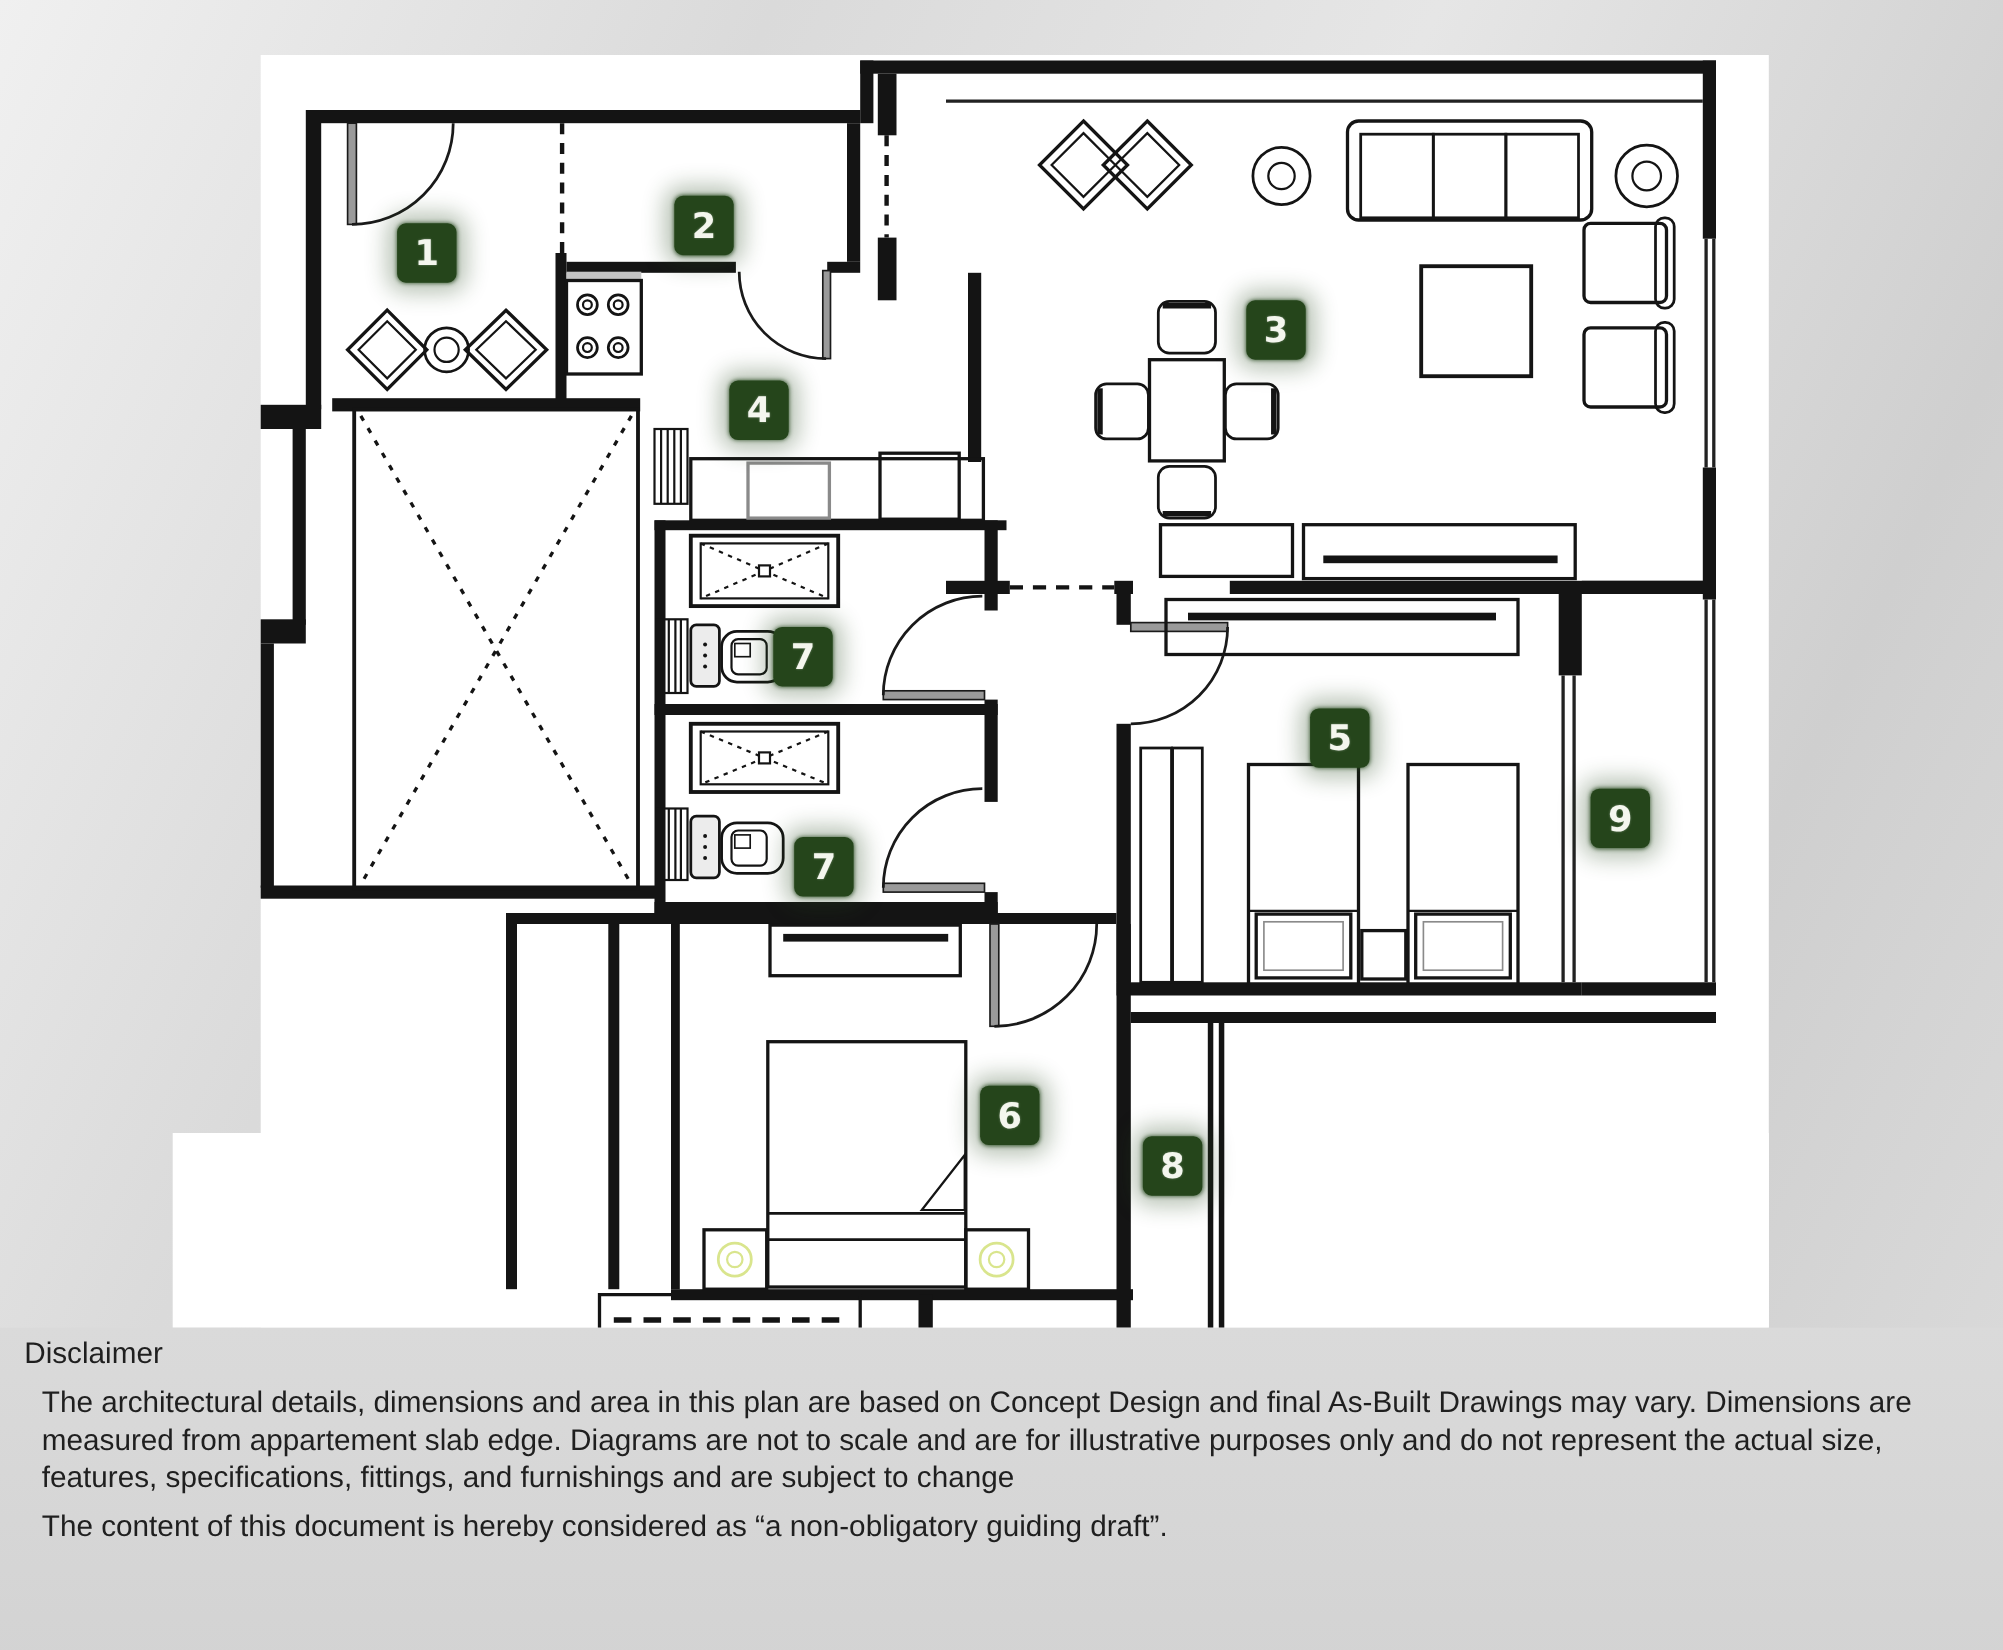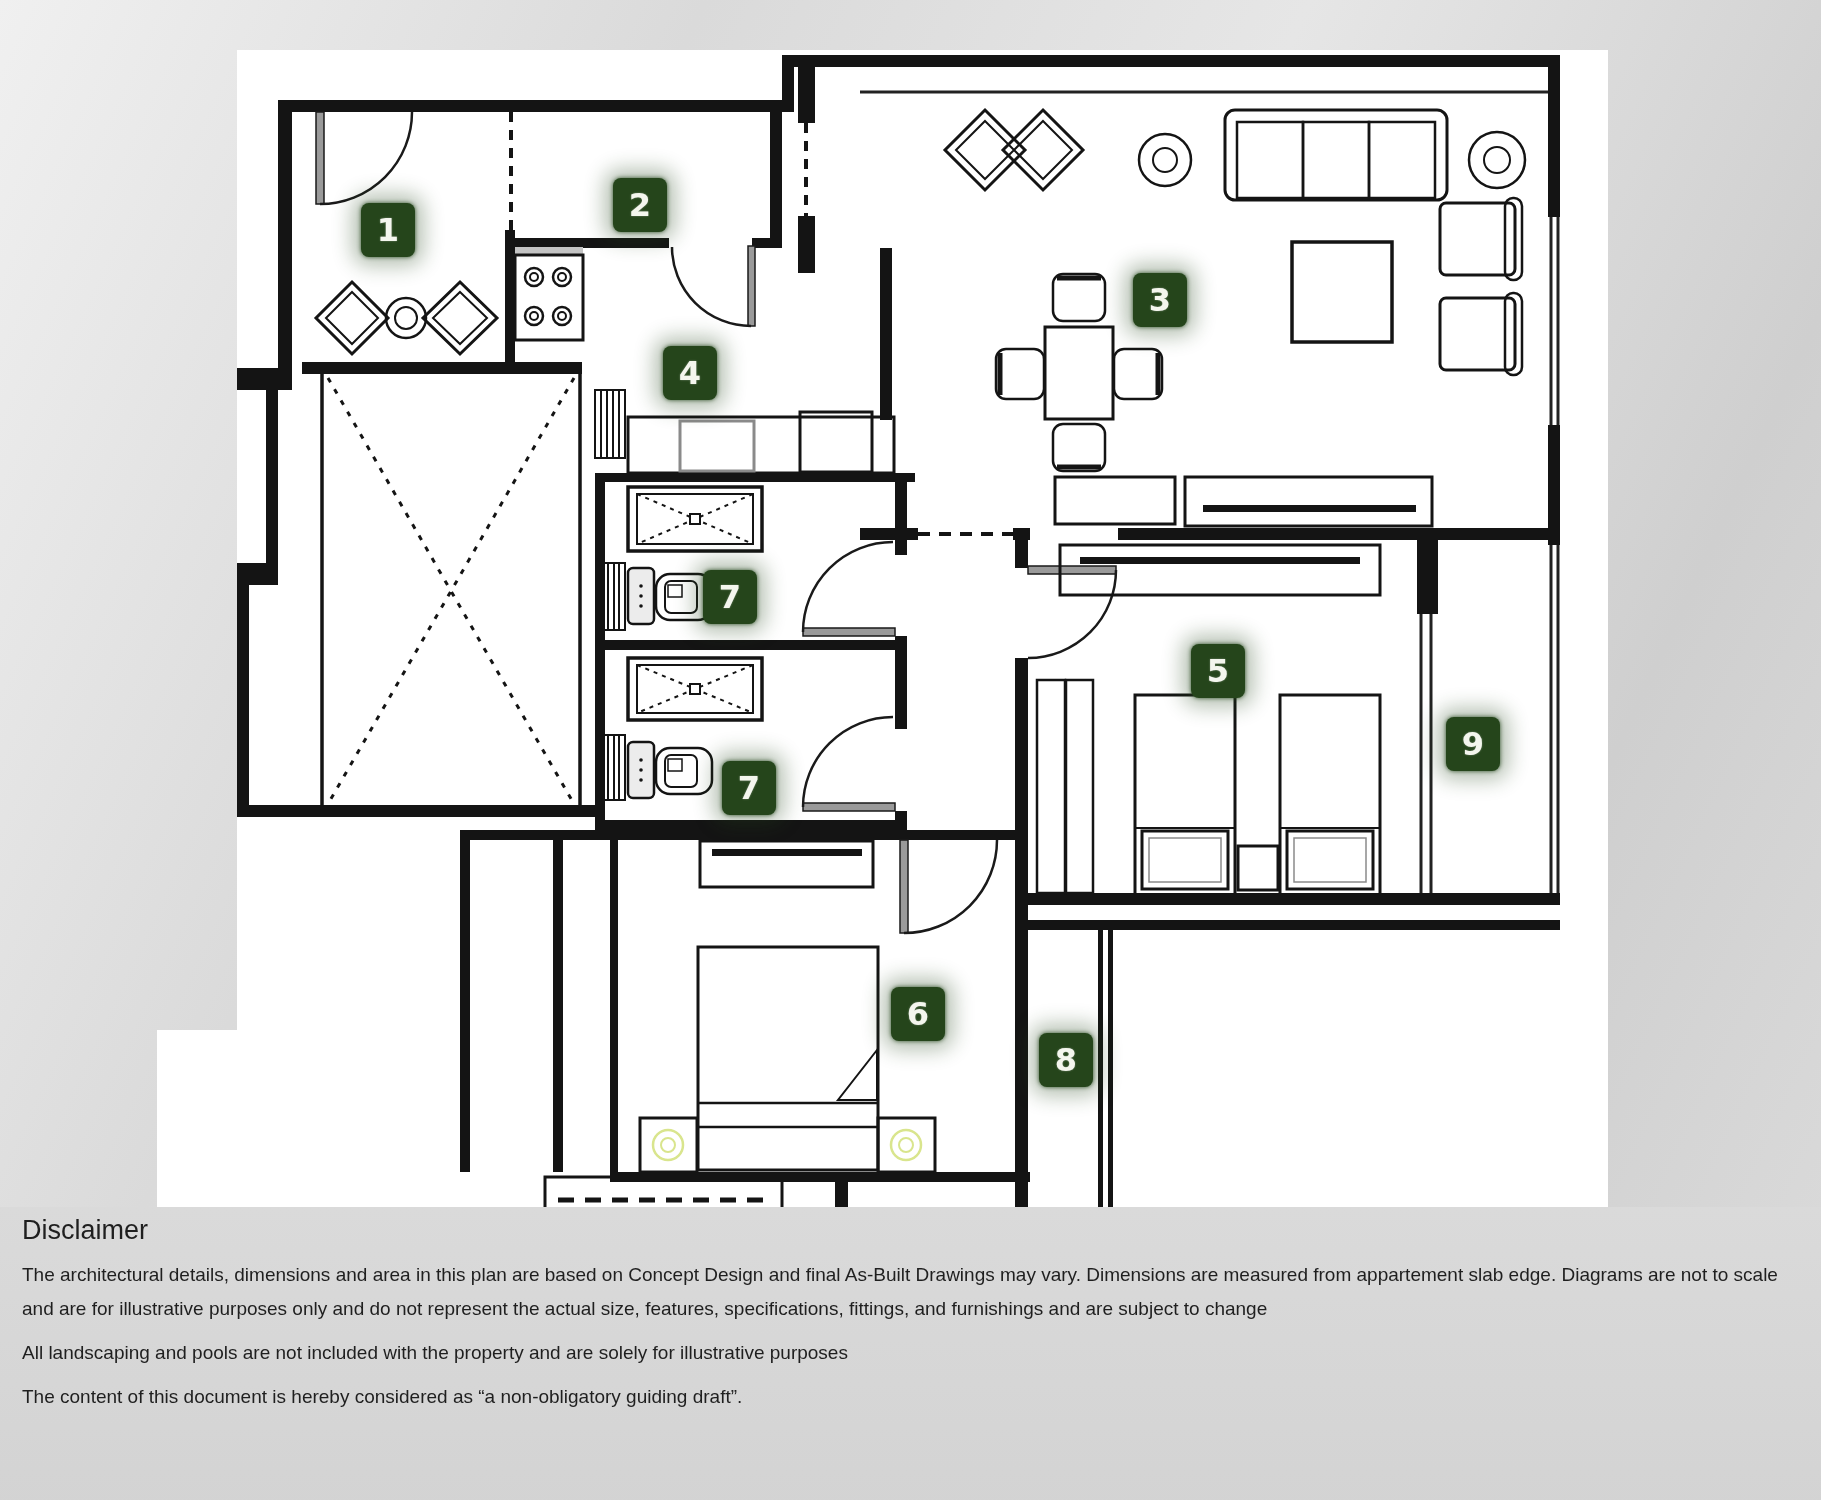--- a/index.html
+++ b/index.html
@@ -18,21 +18,21 @@
     font:700 32px "DejaVu Sans",sans-serif;
     box-shadow:0 0 4px rgba(36,70,28,.9),0 0 20px 9px rgba(36,70,28,.33);
     text-shadow:0 0 2px rgba(255,255,255,.4);
   }
   .disclaimer{
     position:absolute;left:0;top:1207px;width:1821px;height:350px;
     background:linear-gradient(180deg,#dadada,#d2d2d2);
     box-sizing:border-box;padding:8px 22px 0 22px;color:#1f1f1f;
   }
   .disclaimer h2{margin:0 0 12px 0;font-size:27px;font-weight:400;}
-  .disclaimer p{margin:0 0 10px 0;font-size:19px;line-height:34px;max-width:1790px;}
+  .disclaimer p{margin:0 0 10px 16px;font-size:27px;line-height:34px;max-width:1790px;}
 </style>
 </head>
 <body>
 
 <div class="stage">
   <div class="plan-bg"></div>
   <div class="plan-bg2"></div>
 
   <svg class="plan" viewBox="0 0 1821 1500">
 
@@ -282,16 +282,15 @@
   <div class="badge" style="left:1191px;top:644px">5</div>
   <div class="badge" style="left:891px;top:987px">6</div>
   <div class="badge" style="left:703px;top:570px">7</div>
   <div class="badge" style="left:722px;top:761px">7</div>
   <div class="badge" style="left:1039px;top:1033px">8</div>
   <div class="badge" style="left:1446px;top:717px">9</div>
 
   <div class="disclaimer">
     <h2>Disclaimer</h2>
     <p>The architectural details, dimensions and area in this plan are based on Concept Design and final As-Built Drawings may vary. Dimensions are measured from appartement slab edge.  Diagrams are not to scale and are for illustrative purposes only and do not represent the actual size, features, specifications, fittings, and furnishings and are subject to change</p>
-    <p>All landscaping and pools are not included with the property and are solely for illustrative purposes</p>
     <p>The content of this document is hereby considered as “a non-obligatory guiding draft”.</p>
   </div>
 </div>
 
 </body></html>

